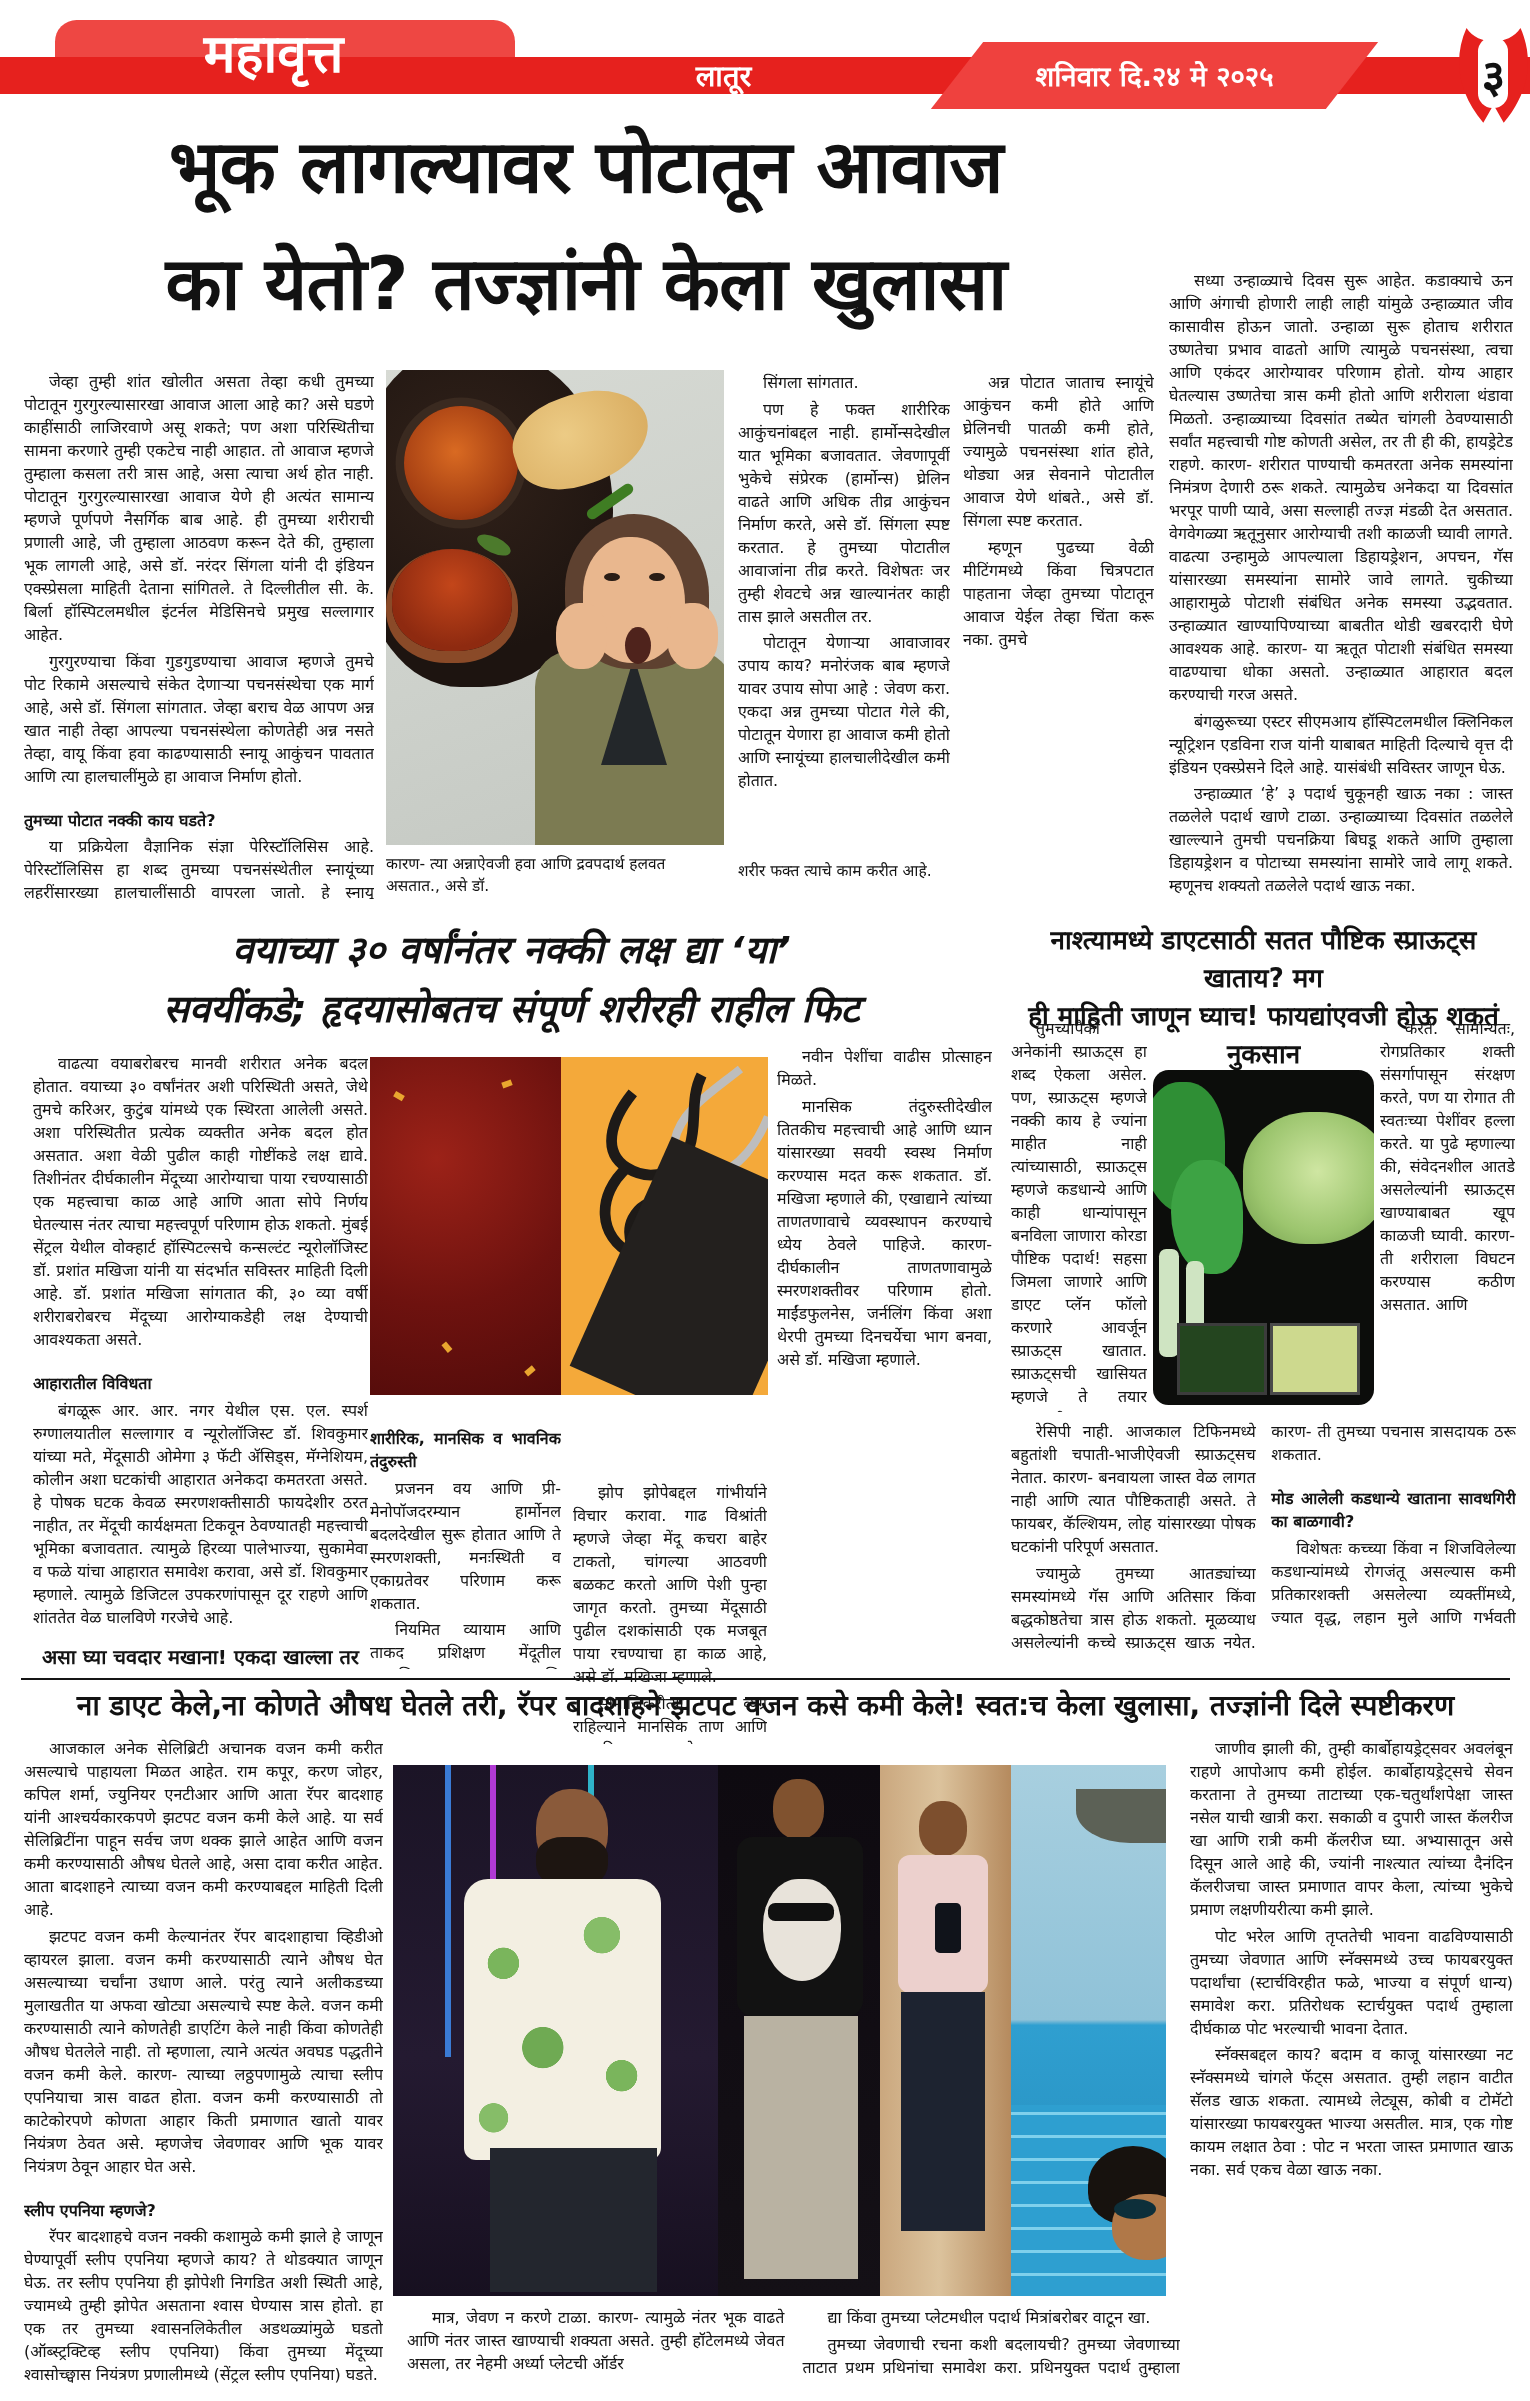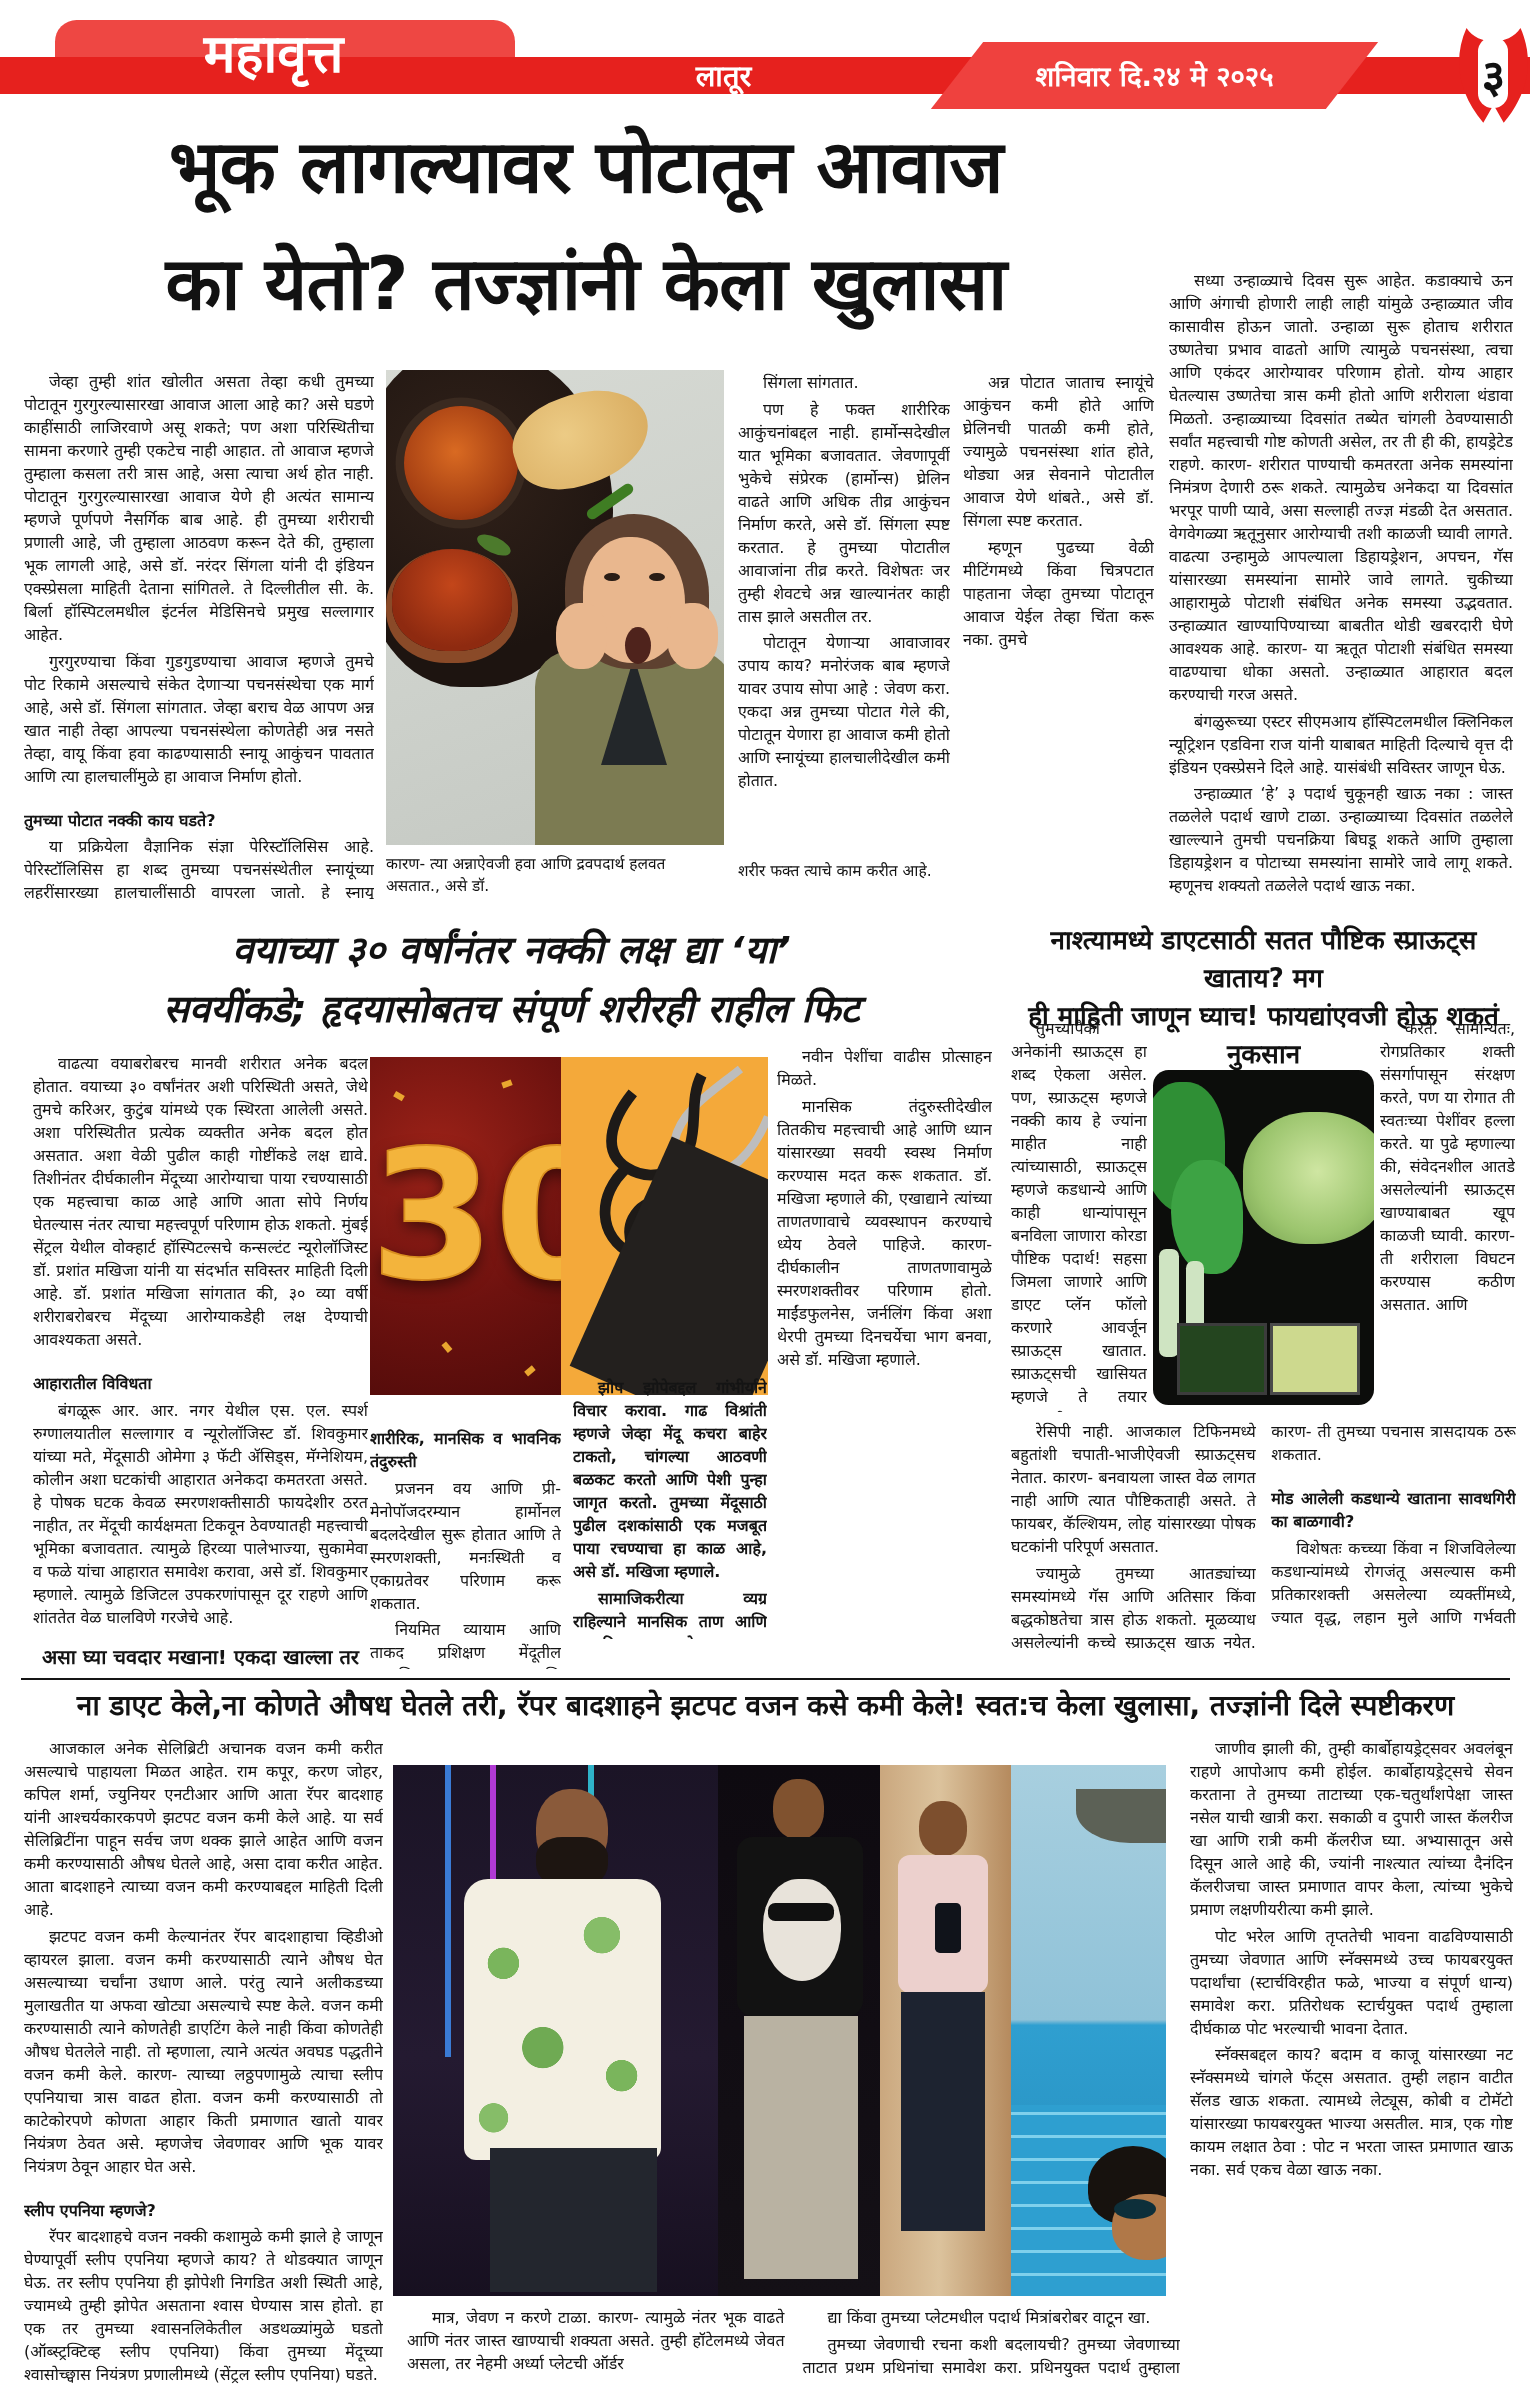--- a/index.html
+++ b/index.html
@@ -168,21 +168,20 @@
 
   <div class="abs bodycol" style="left:33px;top:1052px;width:335px;height:619px;">
       <p>वाढत्या वयाबरोबरच मानवी शरीरात अनेक बदल होतात. वयाच्या ३० वर्षांनंतर अशी परिस्थिती असते, जेथे तुमचे करिअर, कुटुंब यांमध्ये एक स्थिरता आलेली असते. अशा परिस्थितीत प्रत्येक व्यक्तीत अनेक बदल होत असतात. अशा वेळी पुढील काही गोष्टींकडे लक्ष द्यावे. तिशीनंतर दीर्घकालीन मेंदूच्या आरोग्याचा पाया रचण्यासाठी एक महत्त्वाचा काळ आहे आणि आता सोपे निर्णय घेतल्यास नंतर त्याचा महत्त्वपूर्ण परिणाम होऊ शकतो. मुंबई सेंट्रल येथील वोक्हार्ट हॉस्पिटल्सचे कन्सल्टंट न्यूरोलॉजिस्ट डॉ. प्रशांत मखिजा यांनी या संदर्भात सविस्तर माहिती दिली आहे. डॉ. प्रशांत मखिजा सांगतात की, ३० व्या वर्षी शरीराबरोबरच मेंदूच्या आरोग्याकडेही लक्ष देण्याची आवश्यकता असते.</p>
       <p class="sub">आहारातील विविधता</p>
       <p>बंगळूरू आर. आर. नगर येथील एस. एल. स्पर्श रुग्णालयातील सल्लागार व न्यूरोलॉजिस्ट डॉ. शिवकुमार यांच्या मते, मेंदूसाठी ओमेगा ३ फॅटी ॲसिड्स, मॅग्नेशियम, कोलीन अशा घटकांची आहारात अनेकदा कमतरता असते. हे पोषक घटक केवळ स्मरणशक्तीसाठी फायदेशीर ठरत नाहीत, तर मेंदूची कार्यक्षमता टिकवून ठेवण्यातही महत्त्वाची भूमिका बजावतात. त्यामुळे हिरव्या पालेभाज्या, सुकामेवा व फळे यांचा आहारात समावेश करावा, असे डॉ. शिवकुमार म्हणाले. त्यामुळे डिजिटल उपकरणांपासून दूर राहणे आणि शांततेत वेळ घालविणे गरजेचे आहे.</p>
       <p class="teaser">असा घ्या चवदार मखाना! एकदा खाल्ला तर खाताच रहाल</p>
     </div>
 
   <div class="abs img30" style="left:370px;top:1057px;width:398px;height:338px;">
     <div class="half-red">
-      <div class="num30">30</div>
       <div class="confetti" style="left:24px;top:36px;transform:rotate(30deg);"></div>
       <div class="confetti" style="left:132px;top:24px;transform:rotate(-20deg);"></div>
       <div class="confetti" style="left:72px;top:287px;transform:rotate(50deg);"></div>
       <div class="confetti" style="left:155px;top:311px;transform:rotate(-40deg);"></div>
     </div>
     <div class="half-yel">
       <svg width="100%" height="100%" viewBox="0 0 346 565">
         <path d="M300,20 C250,60 200,90 190,140 C182,185 210,210 250,200 C300,188 330,140 346,100" fill="none" stroke="#bdbdbd" stroke-width="14"></path>
         <path d="M120,60 C80,110 70,160 110,185 C150,210 200,195 215,150 C228,110 215,70 235,30" fill="none" stroke="#1d1a18" stroke-width="18"></path>
         <path d="M110,185 C60,230 60,300 120,330 C190,362 230,320 210,270 C195,230 140,230 120,270 C100,310 140,360 190,400 C230,430 240,480 200,520" fill="none" stroke="#1d1a18" stroke-width="18"></path>
@@ -194,21 +193,21 @@
 
   <div class="abs bodycol" style="left:777px;top:1045px;width:215px;height:625px;">
       <p>नवीन पेशींचा वाढीस प्रोत्साहन मिळते.</p>
       <p>मानसिक तंदुरुस्तीदेखील तितकीच महत्त्वाची आहे आणि ध्यान यांसारख्या सवयी स्वस्थ निर्माण करण्यास मदत करू शकतात. डॉ. मखिजा म्हणाले की, एखाद्याने त्यांच्या ताणतणावाचे व्यवस्थापन करण्याचे ध्येय ठेवले पाहिजे. कारण- दीर्घकालीन ताणतणावामुळे स्मरणशक्तीवर परिणाम होतो. माईंडफुलनेस, जर्नलिंग किंवा अशा थेरपी तुमच्या दिनचर्येचा भाग बनवा, असे डॉ. मखिजा म्हणाले.</p>
     </div>
   <div class="abs bodycol" style="left:370px;top:1406px;width:191px;height:263px;">
       <p class="sub">शारीरिक, मानसिक व भावनिक तंदुरुस्ती</p>
       <p>प्रजनन वय आणि प्री-मेनोपॉजदरम्यान हार्मोनल बदलदेखील सुरू होतात आणि ते स्मरणशक्ती, मनःस्थिती व एकाग्रतेवर परिणाम करू शकतात.</p>
       <p>नियमित व्यायाम आणि ताकद प्रशिक्षण मेंदूतील रक्ताभिसरण सुधारून आणि संप्रेरक पातळी स्थिर करून या परिणामांना दूर करण्यास मदत करेल, असे डॉ. शिवकुमार म्हणाले. डॉ. मखिजा यांनी सहमती दर्शविली आणि सांगितले की, शारीरिक हालचाली केवळ तुमचे शरीरच घडवत नाहीत, तर त्यामुळे मूड सुधारतो, स्मरणशक्ती सुधारते आणि मेंदूच्या</p>
     </div>
-  <div class="abs bodycol" style="left:573px;top:1376px;width:194px;height:263px;font-weight:bold;">
+  <div class="abs bodycol" style="left:573px;top:1481px;width:194px;height:263px;">
       <p>झोप झोपेबद्दल गांभीर्याने विचार करावा. गाढ विश्रांती म्हणजे जेव्हा मेंदू कचरा बाहेर टाकतो, चांगल्या आठवणी बळकट करतो आणि पेशी पुन्हा जागृत करतो. तुमच्या मेंदूसाठी पुढील दशकांसाठी एक मजबूत पाया रचण्याचा हा काळ आहे, असे डॉ. मखिजा म्हणाले.</p>
       <p>सामाजिकरीत्या व्यग्र राहिल्याने मानसिक ताण आणि एकाकीपणा दूर होण्यास मदत होईल, असे डॉ. शिवकुमार म्हणाले.</p>
     </div>
 
   <div class="abs headline-s" style="left:1011px;top:921px;width:505px;">
     <div>नाश्त्यामध्ये डाएटसाठी सतत पौष्टिक स्प्राऊट्स खाताय? मग</div>
     <div>ही माहिती जाणून घ्याच! फायद्यांएवजी होऊ शकतं नुकसान</div>
   </div>
 
   <div class="abs bodycol" style="left:1011px;top:1017px;width:136px;height:395px;">

